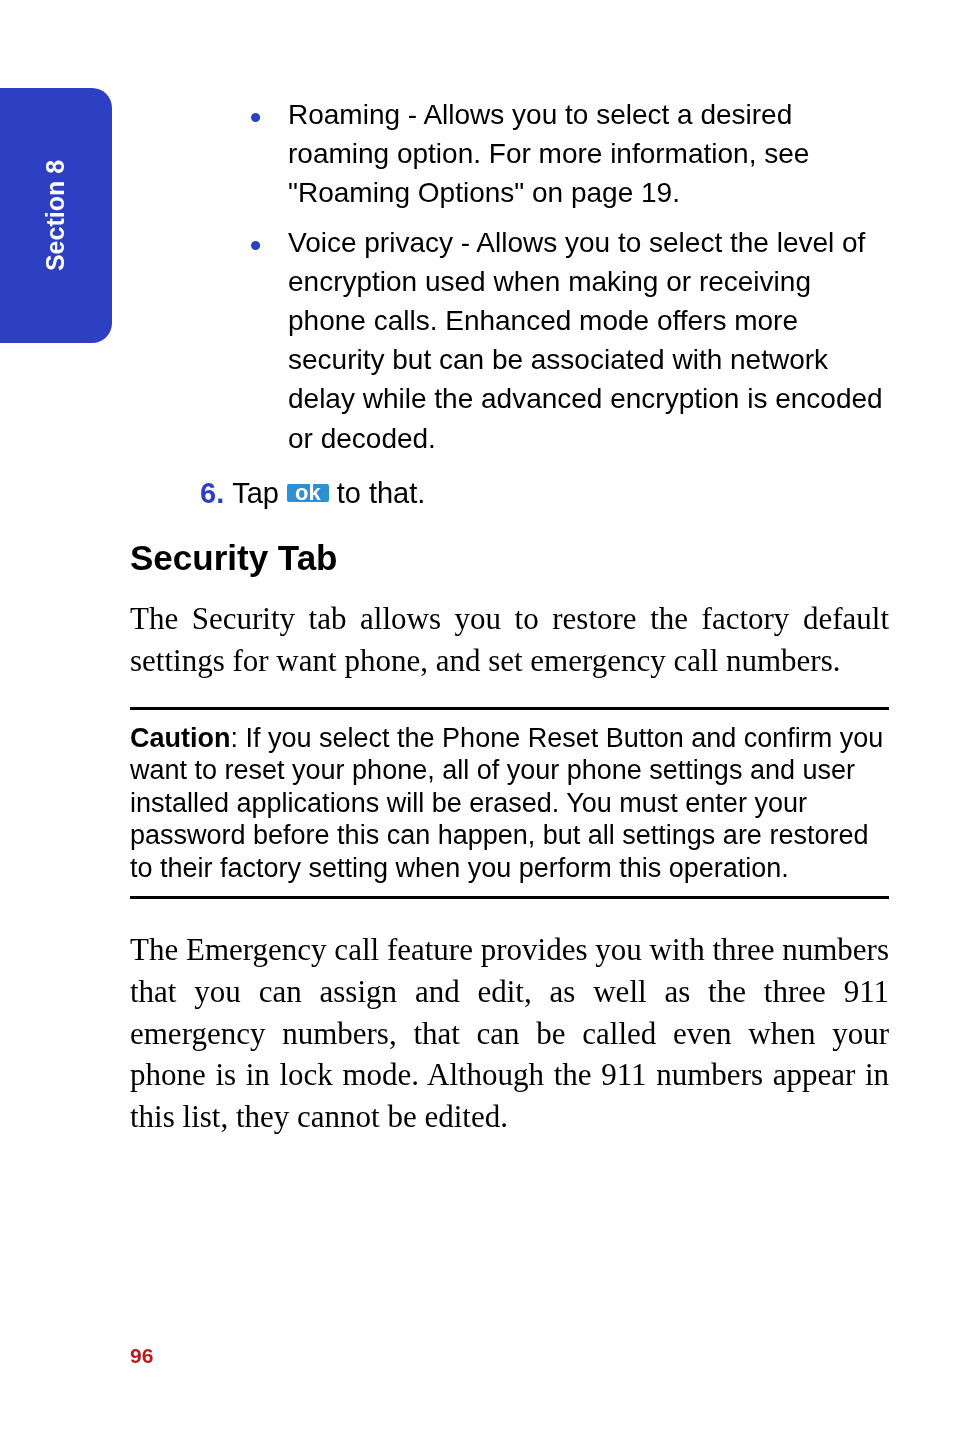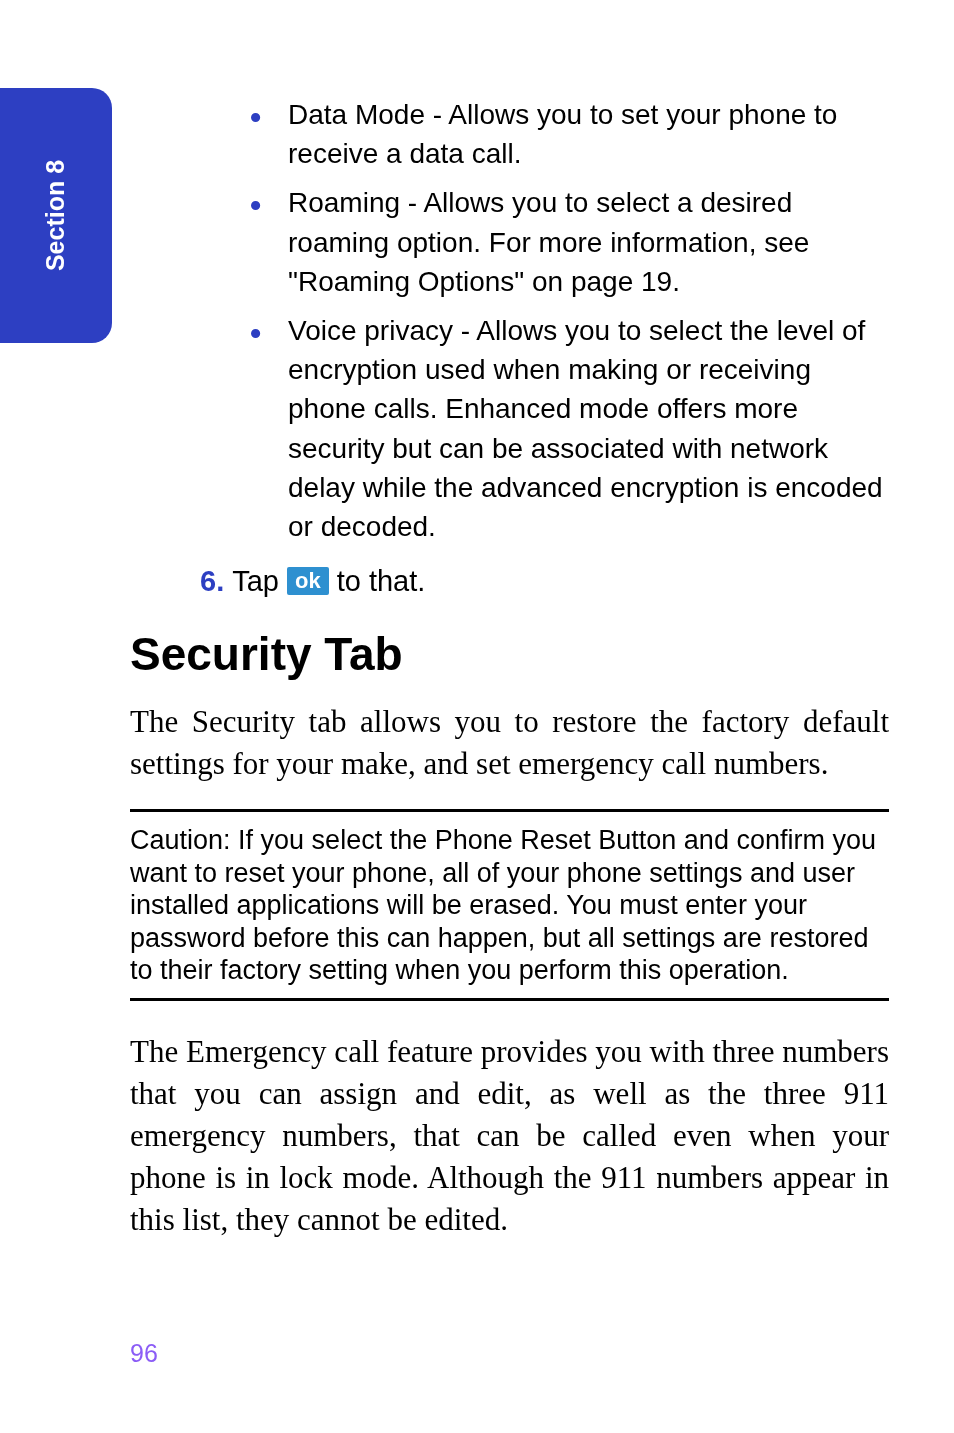--- a/index.html
+++ b/index.html
@@ -82,26 +82,26 @@
       background: #2e90d0;
       color: #fff;
       font-family: Arial, Helvetica, sans-serif;
       font-weight: bold;
       font-size: 22px;
       padding: 2px 8px;
       border-radius: 2px;
       align-items: center;
       justify-content: center;
       min-width: 38px;
-      height: 28px;
+      height: 18px;
     }
     .heading {
       font-family: Arial, Helvetica, sans-serif;
       font-weight: bold;
-      font-size: 46px;
+      font-size: 35px;
       color: #000;
       margin-bottom: 20px;
     }
     .body-text {
       font-family: Georgia, 'Times New Roman', serif;
       font-size: 31px;
       line-height: 1.35;
       color: #000;
       margin-bottom: 25px;
       text-align: justify;
@@ -110,56 +110,55 @@
       border-top: 3px solid #000;
       border-bottom: 3px solid #000;
       padding: 12px 0;
       font-family: Arial, Helvetica, sans-serif;
       font-size: 27px;
       line-height: 1.2;
       color: #000;
       margin-bottom: 30px;
     }
     .caution-label {
-      font-weight: normal;
+      font-weight: bold;
     }
     .page-number {
       position: absolute;
       left: 130px;
       bottom: 65px;
       font-family: Arial, Helvetica, sans-serif;
-      font-weight: normal;
-      font-size: 25px;
-      color: #8b5cf6;
+      font-weight: bold;
+      font-size: 21px;
+      color: #b91c1c;
     }
   </style>
 </head>
 <body>
 
 <div class="section-tab">
   <span class="section-tab-text">Section 8</span>
 </div>
 
 <div class="content">
   <ul class="bullet-list">
-    <li>Data Mode - Allows you to set your phone to receive a data call.</li>
     <li>Roaming - Allows you to select a desired roaming option. For more information, see "Roaming Options" on page 19.</li>
     <li>Voice privacy - Allows you to select the level of encryption used when making or receiving phone calls. Enhanced mode offers more security but can be associated with network delay while the advanced encryption is encoded or decoded.</li>
   </ul>
 
   <div class="numbered-step">
     <span class="step-number">6.</span>
     <span>Tap</span>
     <span class="ok-button">ok</span>
     <span>to that.</span>
   </div>
 
   <h2 class="heading">Security Tab</h2>
 
-  <p class="body-text">The Security tab allows you to restore the factory default settings for your make, and set emergency call numbers.</p>
+  <p class="body-text">The Security tab allows you to restore the factory default settings for want phone, and set emergency call numbers.</p>
 
   <div class="caution-box">
     <span class="caution-label">Caution</span><span>: If you select the Phone Reset Button and confirm you want to reset your phone, all of your phone settings and user installed applications will be erased. You must enter your password before this can happen, but all settings are restored to their factory setting when you perform this operation.</span>
   </div>
 
   <p class="body-text">The Emergency call feature provides you with three numbers that you can assign and edit, as well as the three 911 emergency numbers, that can be called even when your phone is in lock mode. Although the 911 numbers appear in this list, they cannot be edited.</p>
 </div>
 
 <div class="page-number">96</div>
 

